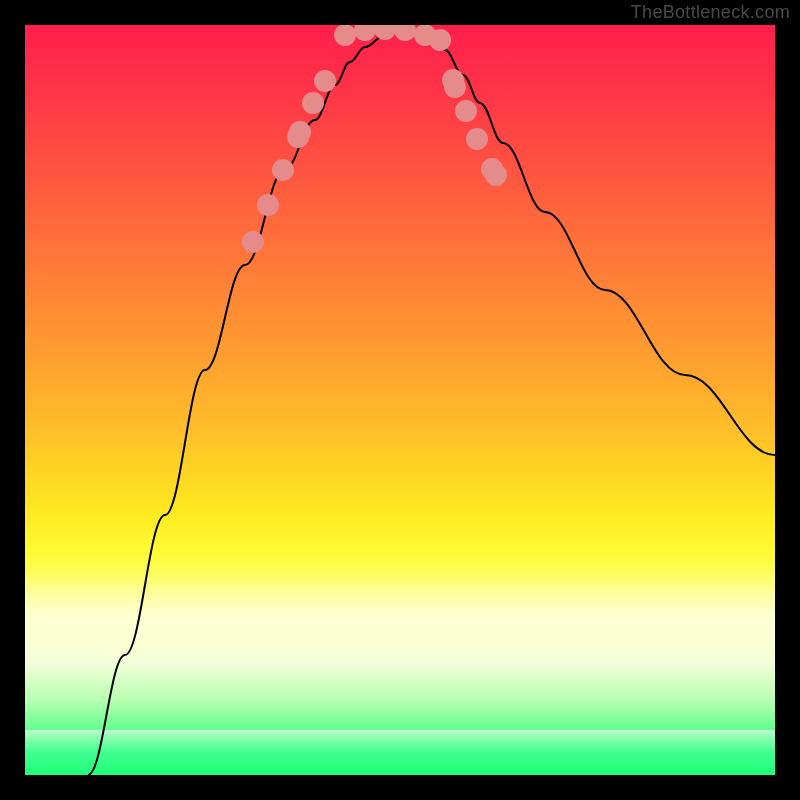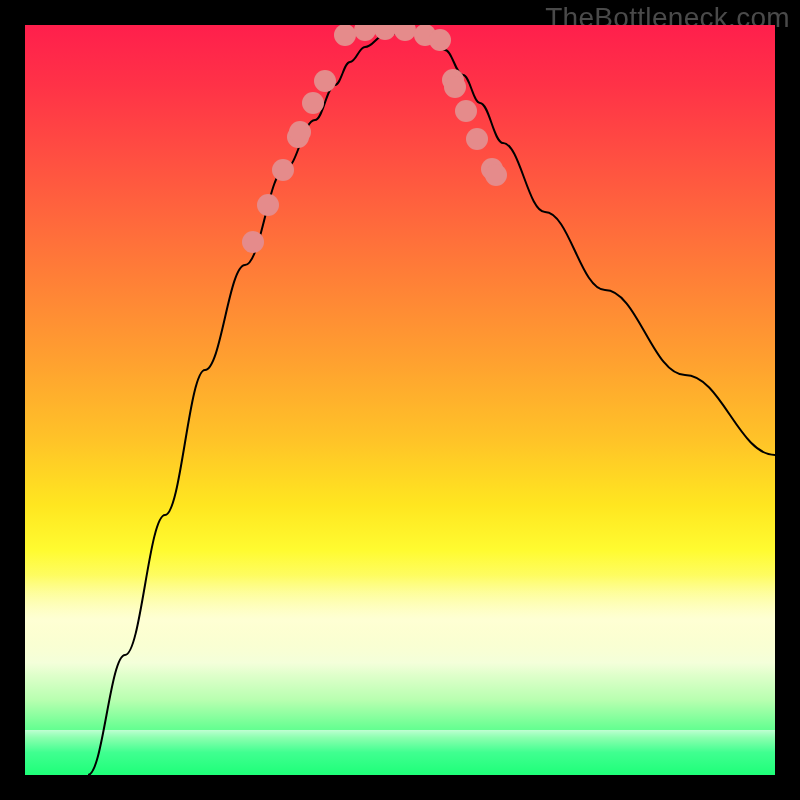--- a/index.html
+++ b/index.html
@@ -62,21 +62,21 @@
       rgba(255,255,255,0.6) 0%,
       #8affae 18%,
       #40ff90 50%,
       #1eff78 100%);
   }
   .watermark {
     position: absolute;
     top: 2px;
     right: 10px;
     color: #4a4a4a;
-    font-size: 28px;
+    font-size: 18px;
     letter-spacing: 0.3px;
     font-weight: 500;
   }
   svg.curves {
     position: absolute;
     inset: 0;
   }
 </style>
 </head>
 <body>

